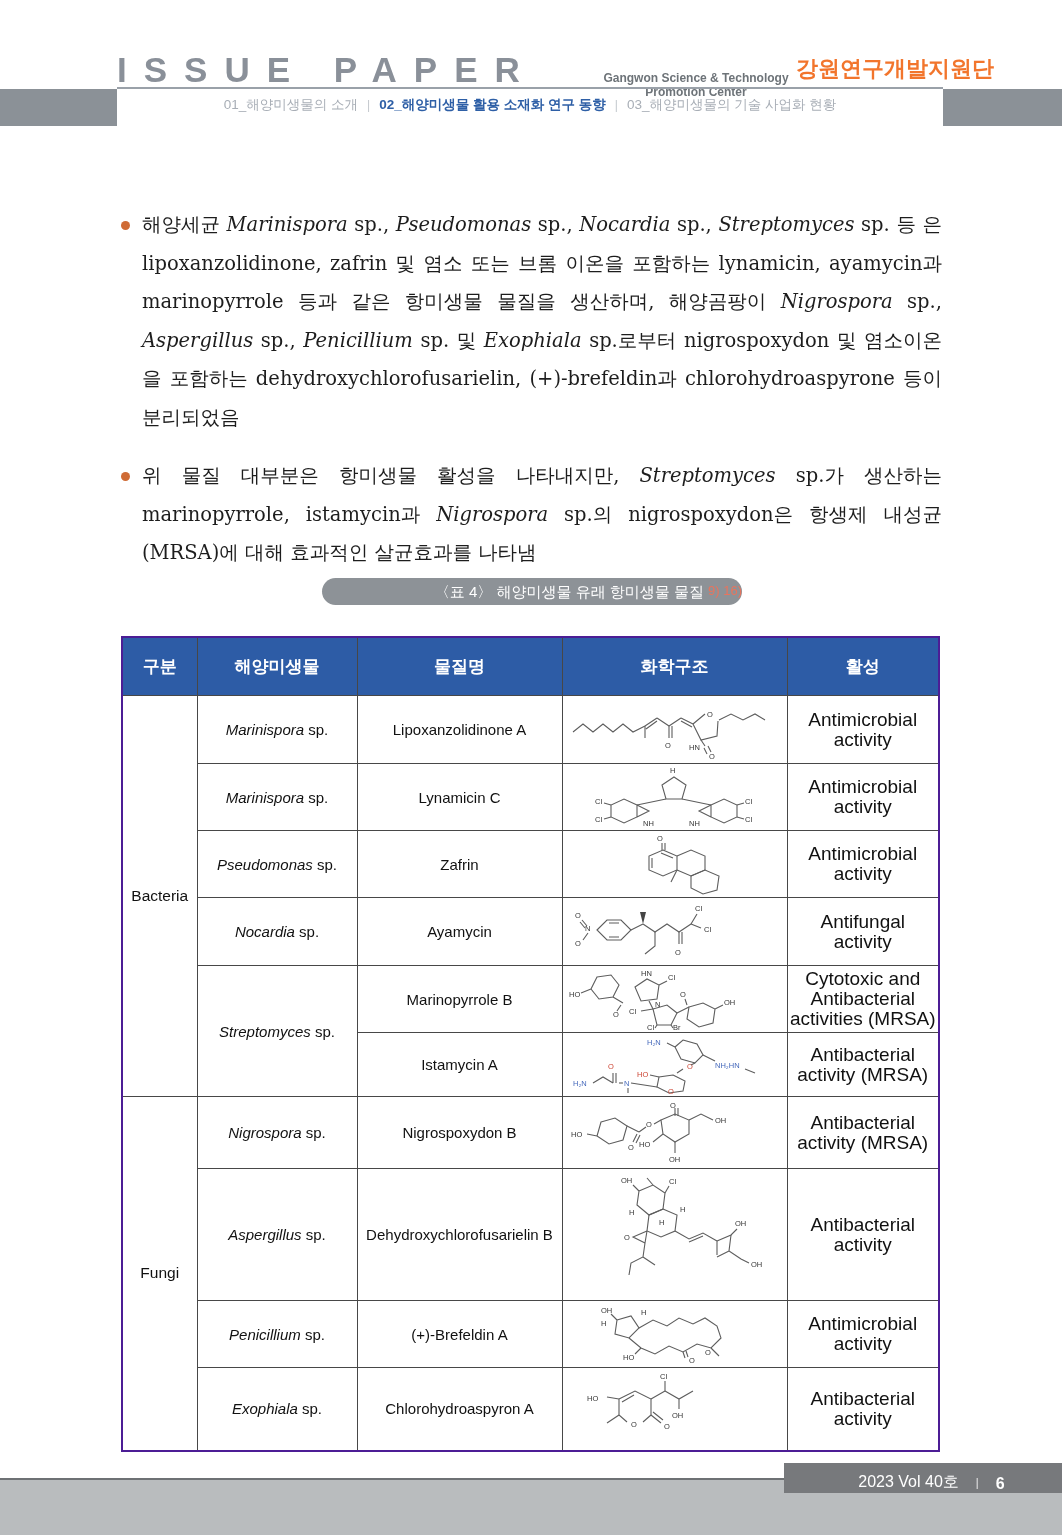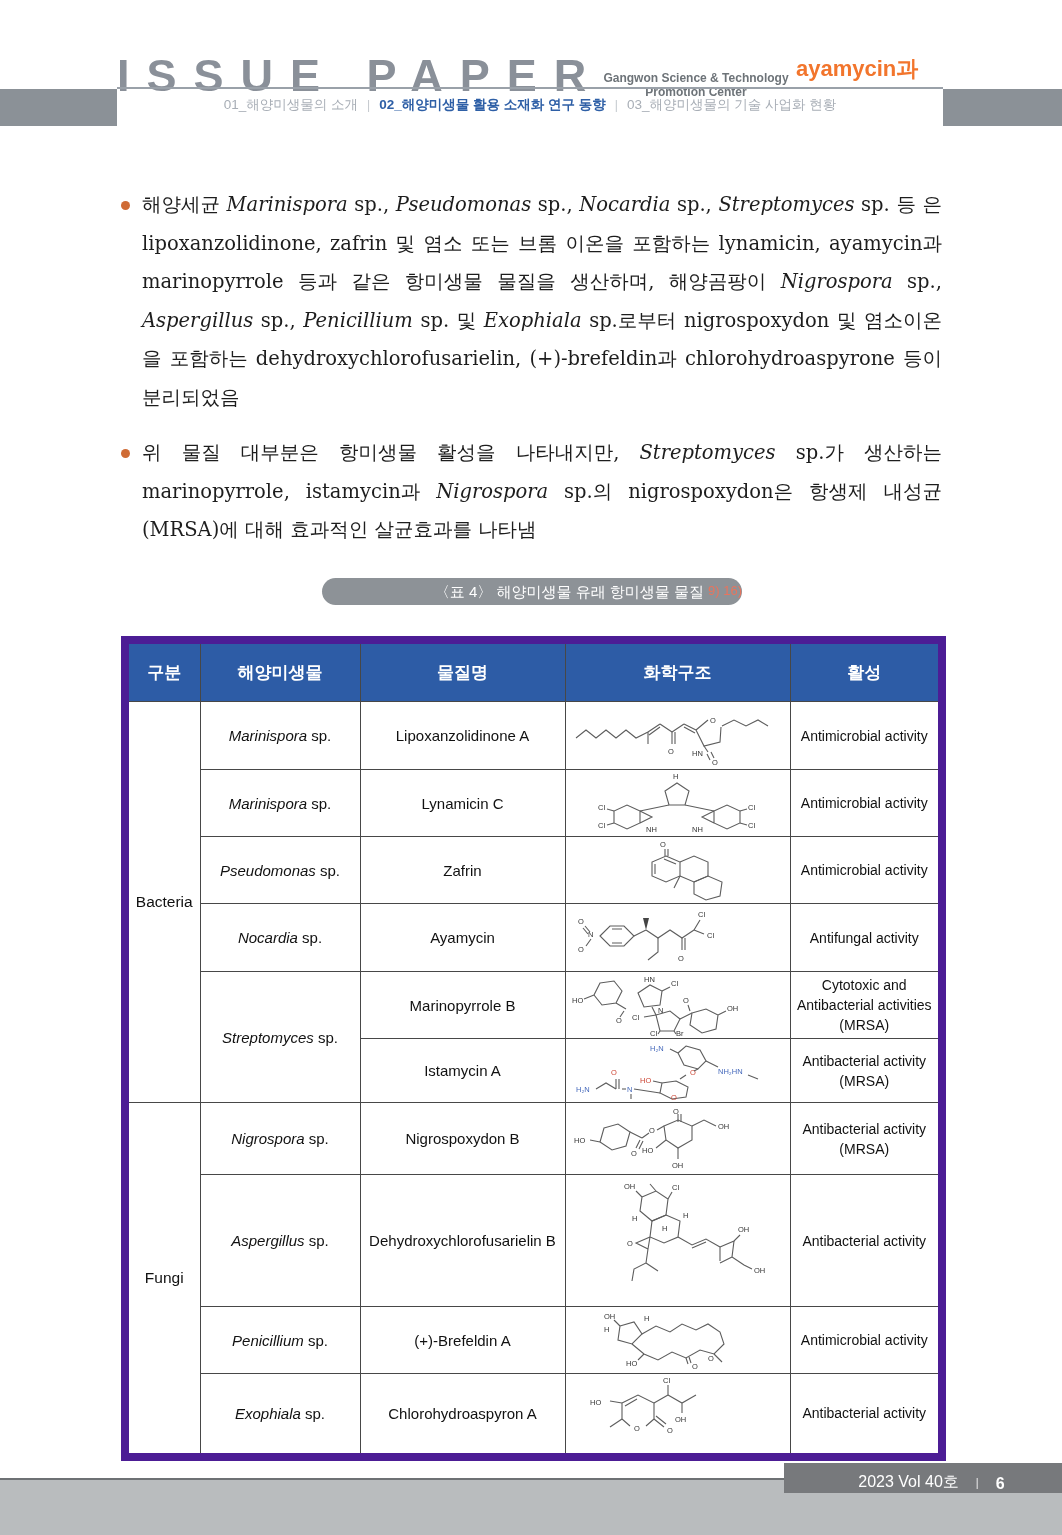--- a/index.html
+++ b/index.html
@@ -1,51 +1,51 @@
 <!DOCTYPE html>
 <html><head>
 <meta charset="utf-8">
 <style>
   html,body{margin:0;padding:0;background:#e8e8e8;}
   .page{position:relative;width:1062px;height:1535px;background:#ffffff;overflow:hidden;
         font-family:"Liberation Sans",sans-serif;color:#222;}
   
-  .brand{position:absolute;left:117px;top:50px;font-size:45px;font-weight:bold;
+  .brand{position:absolute;left:117px;top:50px;font-size:35px;font-weight:bold;
          letter-spacing:17px;color:#8a9099;white-space:nowrap;}
   .org-en{position:absolute;left:600px;top:71px;width:192px;text-align:center;
           font-size:12px;font-weight:bold;color:#6d7378;}
   .org-kr{position:absolute;left:796px;top:54px;font-size:22px;font-weight:bold;color:#f2752c;white-space:nowrap;}
   .head-rule{position:absolute;left:117px;top:87px;width:826px;height:2px;background:#9aa1a9;}
   .gray-bar{position:absolute;top:89px;height:37px;background:#8b9197;}
   .gray-bar.left{left:0;width:117px;}
   .gray-bar.right{left:943px;width:119px;}
   .nav{position:absolute;left:117px;top:96px;width:826px;text-align:center;
        font-size:13.5px;color:#a8aeb6;line-height:18px;}
   .nav .row{white-space:nowrap;}
   .nav .sep{color:#c3c8cd;padding:0 9px;font-size:12px;}
   .nav .active{color:#2e5fa6;font-weight:bold;}
   
   .bullets{position:absolute;left:120px;top:186px;width:822px;
            font-family:"DejaVu Serif","Liberation Serif",serif;
            font-size:19.5px;line-height:38.5px;color:#1d1d1d;text-align:justify;}
-  .bullet{position:relative;padding-left:22px;margin-bottom:17px;}
+  .bullet{position:relative;padding-left:22px;margin-bottom:17px;margin-top:20px;}
   .dot{position:absolute;left:1px;top:15px;width:9px;height:9px;border-radius:50%;background:#cf6b35;}
   .it{font-style:italic;}
   
   .pill{position:absolute;left:322px;top:578px;width:420px;height:27px;border-radius:14px;
         background:#8d9297;color:#fff;font-size:15px;line-height:27px;text-align:right;white-space:nowrap;}
   .pill .refs{color:#e8745d;font-size:13px;position:relative;top:-2px;padding-left:4px;}
   
   table.tbl{position:absolute;left:121px;top:636px;width:817px;border-collapse:collapse;
-            table-layout:fixed;border:8px solid #4c1d95;}
+            table-layout:fixed;border:2px solid #4c1d95;}
   .tbl th{background:#2d5ca6;color:#fff;font-weight:bold;font-size:17px;height:55px;
           border:1px solid #474747;}
   .tbl td{border:1px solid #474747;text-align:center;vertical-align:middle;
           font-size:15px;color:#111;padding:1px 2px;}
-  .tbl td.act{font-size:14px;line-height:20px;margin-left:8px;}
+  .tbl td.act{font-size:19px;line-height:20px;margin-left:8px;}
   .tbl td.grp{font-size:15.5px;}
   .tbl td.struct svg{display:block;margin:0 auto;}
   .org-it{font-style:italic;}
   
   .chem path, .chem polyline, .chem line{fill:none;stroke:#5d5d5d;stroke-width:1.1;}
   .chem text{fill:#333;font-size:7.5px;font-family:"Liberation Sans",sans-serif;}
   .chem .blu{fill:#4468bb;}
   .chem .red{fill:#cc4433;}
   .chem .wedge{fill:#444;stroke:none;}
   
@@ -56,21 +56,21 @@
   .foot-box .pg{font-weight:bold;}
   .foot-box .fsep{font-size:13px;opacity:.85;}
 </style>
 </head>
 <body>
 
 <div class="page">
 
   <div class="brand">ISSUE PAPER</div>
   <div class="org-en">Gangwon Science &amp; Technology Promotion Center</div>
-  <div class="org-kr">ayamycin과</div>
+  <div class="org-kr">강원연구개발지원단</div>
   <div class="head-rule"></div>
   <div class="gray-bar left"></div>
   <div class="gray-bar right"></div>
 
   <div class="nav">
     <div class="row">
       <span>01_해양미생물의 소개</span><span class="sep">|</span><span class="active">02_해양미생물 활용 소재화 연구 동향</span><span class="sep">|</span><span>03_해양미생물의 기술 사업화 현황</span>
     </div>
   </div>
 

